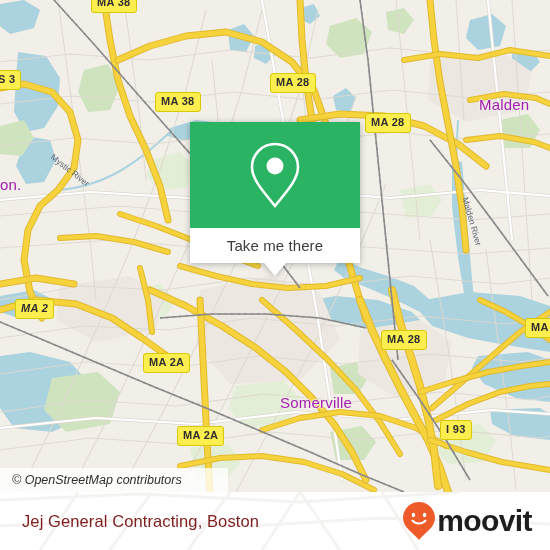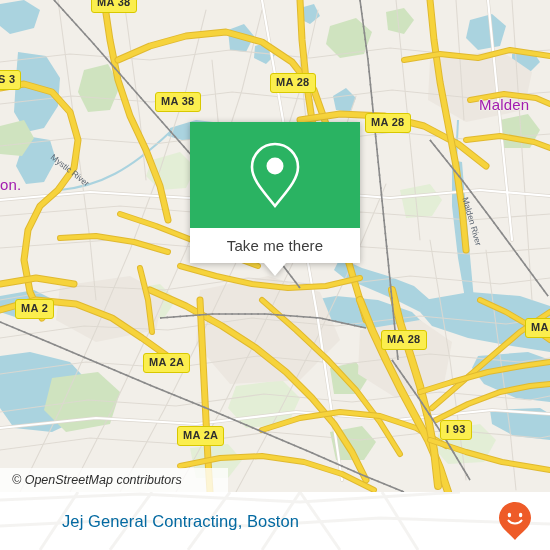--- a/index.html
+++ b/index.html
@@ -152,26 +152,25 @@
   }
   #footer-watermark {
     position: absolute;
     left: 0; top: 0;
     width: 550px; height: 58px;
     opacity: 0.55;
     pointer-events: none;
   }
   #footer-title {
     position: relative;
-    color: #0369a1;
+    color: #7f1d1d;
     font-size: 16.5px;
     letter-spacing: 0.1px;
     white-space: nowrap;
     z-index: 2;
-    margin-left: 40px;
   }
   #brand {
     position: relative;
     display: flex;
     align-items: center;
     z-index: 2;
   }
   #brand-wordmark {
     color: #1d1d1d;
     font-size: 30px;
@@ -380,30 +379,31 @@
         <path class="railt" d="M360 0 L368 60 L374 120 L380 180 L386 240 L392 300 L398 360"></path>
         <path class="rail" d="M430 140 L462 180 L492 220 L520 258 L548 296"></path>
         <path class="railt" d="M430 140 L462 180 L492 220 L520 258 L548 296"></path>
         <path class="rail" d="M392 360 L420 400 L446 440 L470 480"></path>
         <path class="railt" d="M392 360 L420 400 L446 440 L470 480"></path>
       </g>
     </svg>
 
     <div class="place-label" style="left:0px; top:176px;">on.</div>
     <div class="place-label" style="left:479px; top:96px;">Malden</div>
+    <div class="place-label" style="left:280px; top:394px;">Somerville</div>
 
     <div class="river-label" style="left:55px; top:152px; transform:rotate(38deg); transform-origin:0 0;">Mystic River</div>
     <div class="river-label" style="left:470px; top:196px; transform:rotate(74deg); transform-origin:0 0;">Malden River</div>
 
     <div class="shield" style="left:91px; top:-7px;">MA 38</div>
     <div class="shield" style="left:-8px; top:70px;">S 3</div>
     <div class="shield" style="left:270px; top:73px;">MA 28</div>
     <div class="shield" style="left:155px; top:92px;">MA 38</div>
     <div class="shield" style="left:365px; top:113px;">MA 28</div>
-    <div class="shield" style="left:15px; top:299px;">MA 2</div>
+    <div class="shield" style="left:15px; top:299px;font-style:italic;">MA 2</div>
     <div class="shield" style="left:381px; top:330px;">MA 28</div>
     <div class="shield" style="left:525px; top:318px;">MA 99</div>
     <div class="shield" style="left:143px; top:353px;">MA 2A</div>
     <div class="shield" style="left:440px; top:420px;">I 93</div>
     <div class="shield" style="left:177px; top:426px;">MA 2A</div>
 
     <div id="callout">
       <div id="callout-top">
         <svg width="54" height="70" viewBox="0 0 54 70">
           <path d="M27 4 C14.3 4 4 14.3 4 27 C4 40 16 52 27 66 C38 52 50 40 50 27 C50 14.3 39.7 4 27 4 Z" fill="none" stroke="#ffffff" stroke-width="2.6"></path>
@@ -438,15 +438,16 @@
 
     <div id="footer-title">Jej General Contracting, Boston</div>
 
     <div id="brand">
       <svg width="34" height="40" viewBox="0 0 34 40">
         <path d="M17 1 C8.2 1 1 8.2 1 17 C1 26.5 11 31.5 17 39 C23 31.5 33 26.5 33 17 C33 8.2 25.8 1 17 1 Z" fill="#ee5b28"></path>
         <ellipse cx="11.4" cy="14" rx="1.7" ry="2.2" fill="#ffffff"></ellipse>
         <ellipse cx="22.6" cy="14" rx="1.7" ry="2.2" fill="#ffffff"></ellipse>
         <path d="M10.5 19.5 C13.2 23.4 20.8 23.4 23.5 19.5" fill="none" stroke="#ffffff" stroke-width="2.1" stroke-linecap="round"></path>
       </svg>
+      <div id="brand-wordmark">moovit</div>
     </div>
   </div>
 </div>
 
 </body></html>

